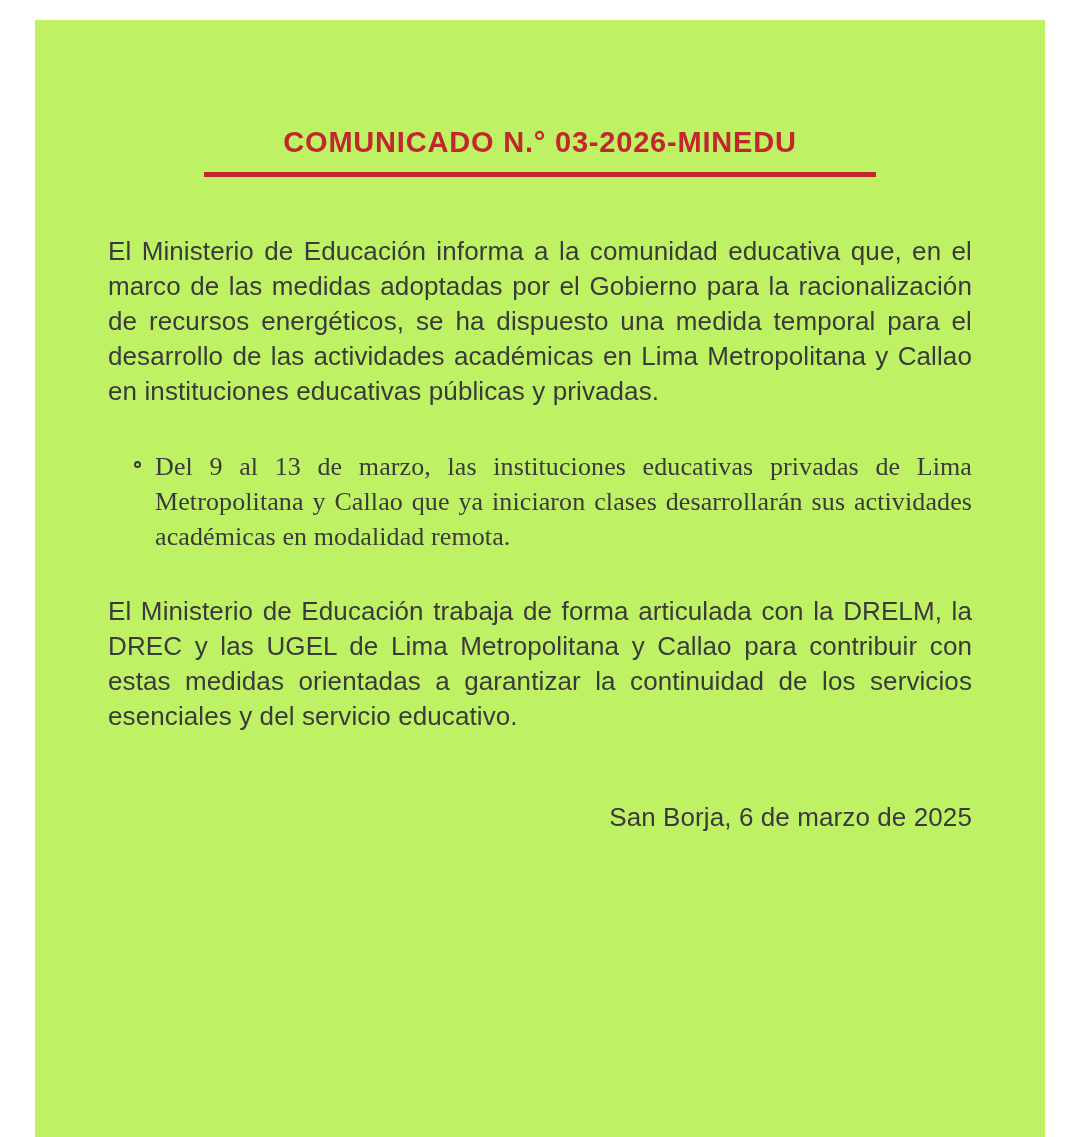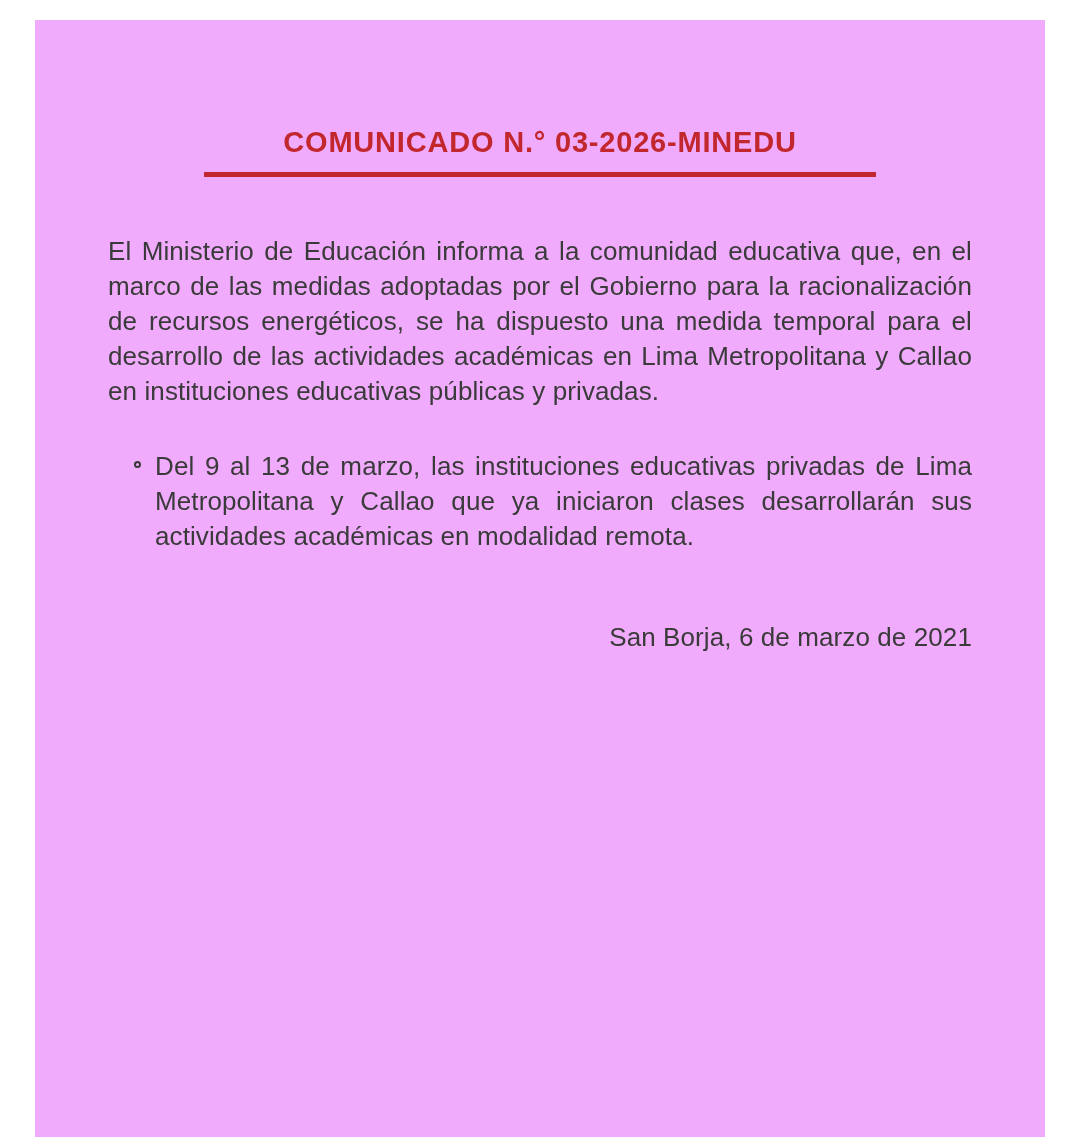--- a/index.html
+++ b/index.html
@@ -14,21 +14,21 @@
     height: 1137px;
     background: #ffffff;
     overflow: hidden;
   }
   .card {
     position: absolute;
     left: 35px;
     top: 20px;
     width: 1010px;
     height: 1117px;
-    background: #f0abfc;
+    background: #bef264;
     box-sizing: border-box;
     padding: 0 73px;
   }
   .title-wrap {
     margin-top: 106px;
     text-align: center;
   }
   .doc-title {
     display: inline-block;
     margin: 0;
@@ -51,20 +51,21 @@
     text-align: justify;
     letter-spacing: 0.1px;
   }
   .para-1 { margin: 57px 0 8px 0; }
   .para-2 { margin: 40px 0 0 0; }
   .bullets { margin-top: 40px; }
   .bullet-item {
     position: relative;
     padding-left: 47px;
     margin-top: 38px;
+    font-family: Liberation Serif, serif;
   }
   .bullet-item:first-child { margin-top: 0; }
   .bullet-marker {
     position: absolute;
     left: 26px;
     top: 12px;
     width: 7px;
     height: 7px;
     border: 2.5px solid #3a3a3a;
     border-radius: 50%;
@@ -93,17 +94,18 @@
 
     <p class="body-text para-1">El Ministerio de Educación informa a la comunidad educativa que, en el marco de las medidas adoptadas por el Gobierno para la racionalización de recursos energéticos, se ha dispuesto una medida temporal para el desarrollo de las actividades académicas en Lima Metropolitana y Callao en instituciones educativas públicas y privadas.</p>
 
     <div class="bullets">
       <div class="bullet-item">
         <span class="bullet-marker"></span>
         <span class="bullet-text body-text">Del 9 al 13 de marzo, las instituciones educativas privadas de Lima Metropolitana y Callao que ya iniciaron clases desarrollarán sus actividades académicas en modalidad remota.</span>
       </div>
     </div>
 
+    <p class="body-text para-2">El Ministerio de Educación trabaja de forma articulada con la DRELM, la DREC y las UGEL de Lima Metropolitana y Callao para contribuir con estas medidas orientadas a garantizar la continuidad de los servicios esenciales y del servicio educativo.</p>
 
-    <p class="dateline">San Borja, 6 de marzo de 2021</p>
+    <p class="dateline">San Borja, 6 de marzo de 2025</p>
 
   </div>
 </div>
 
 </body></html>

